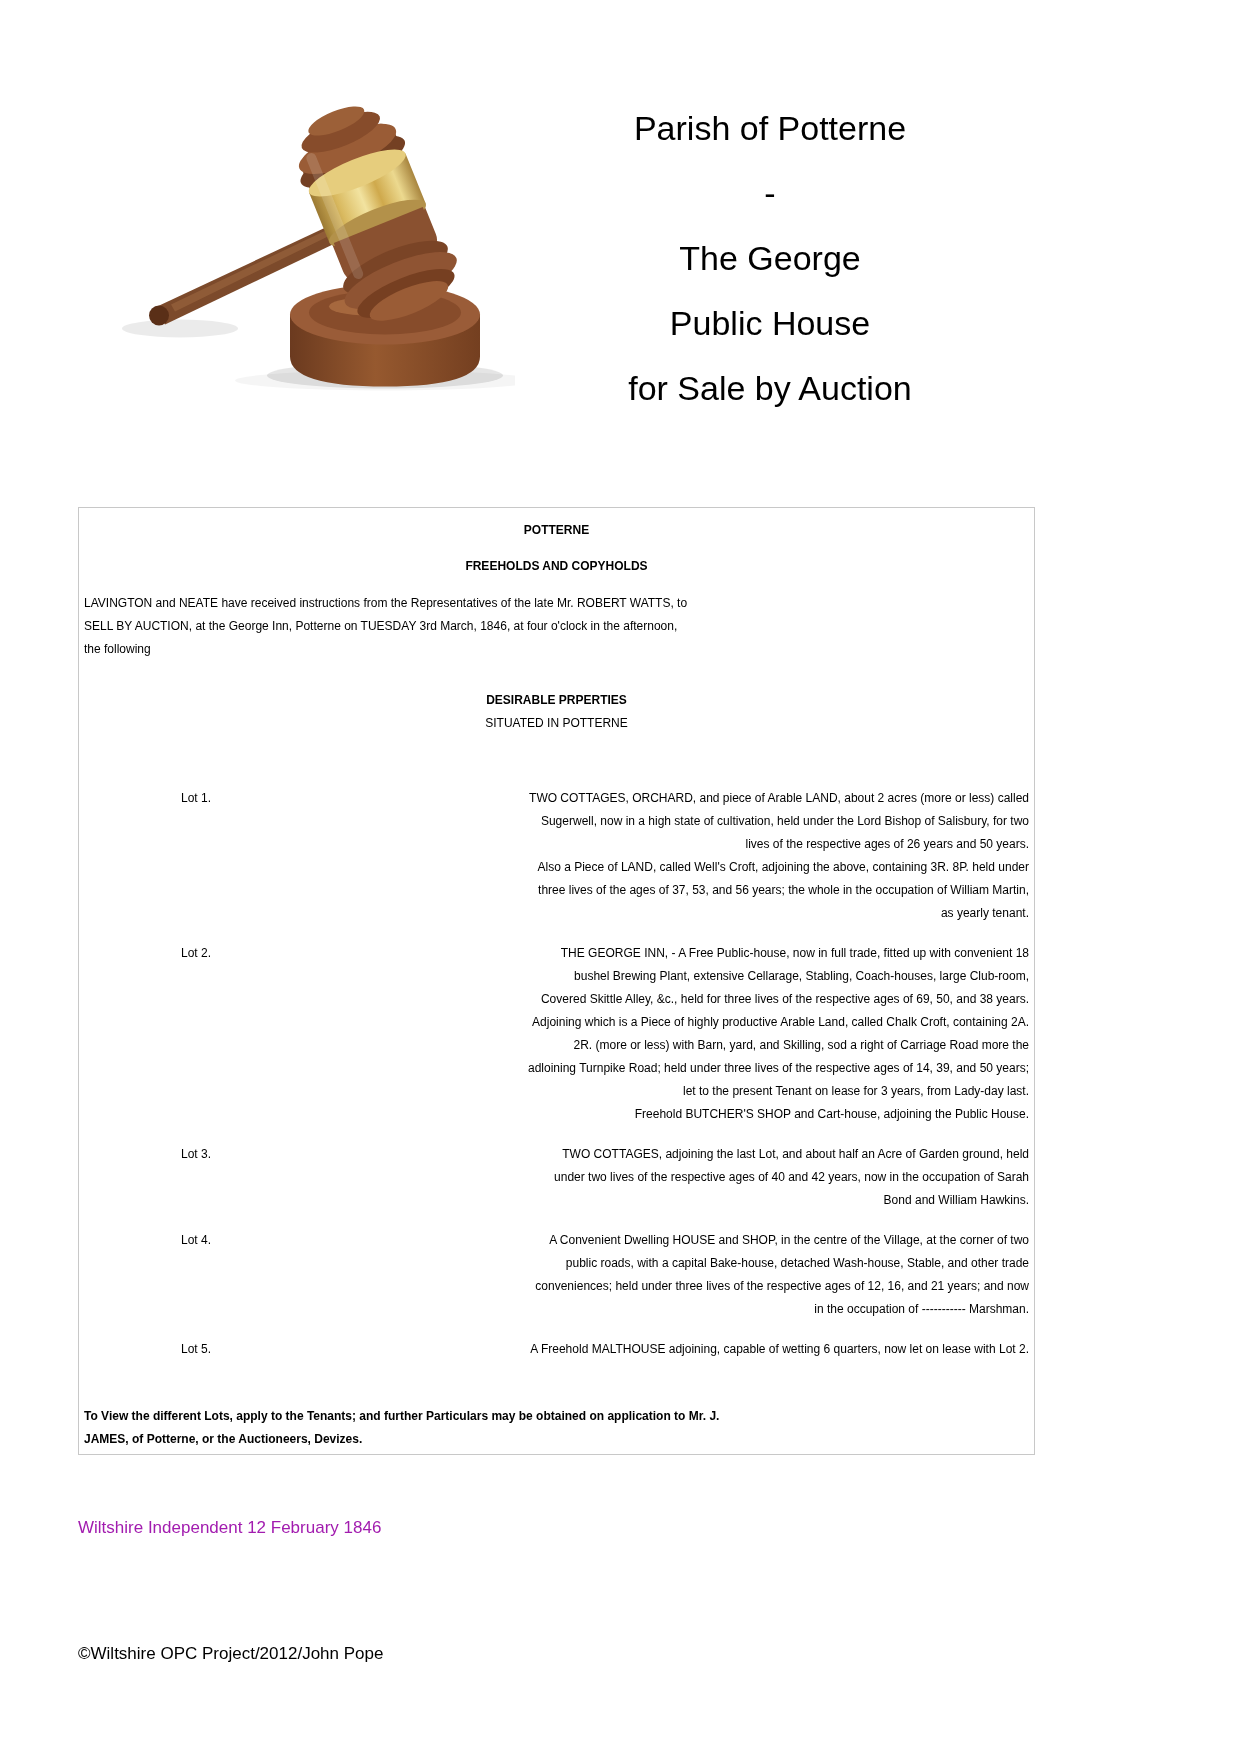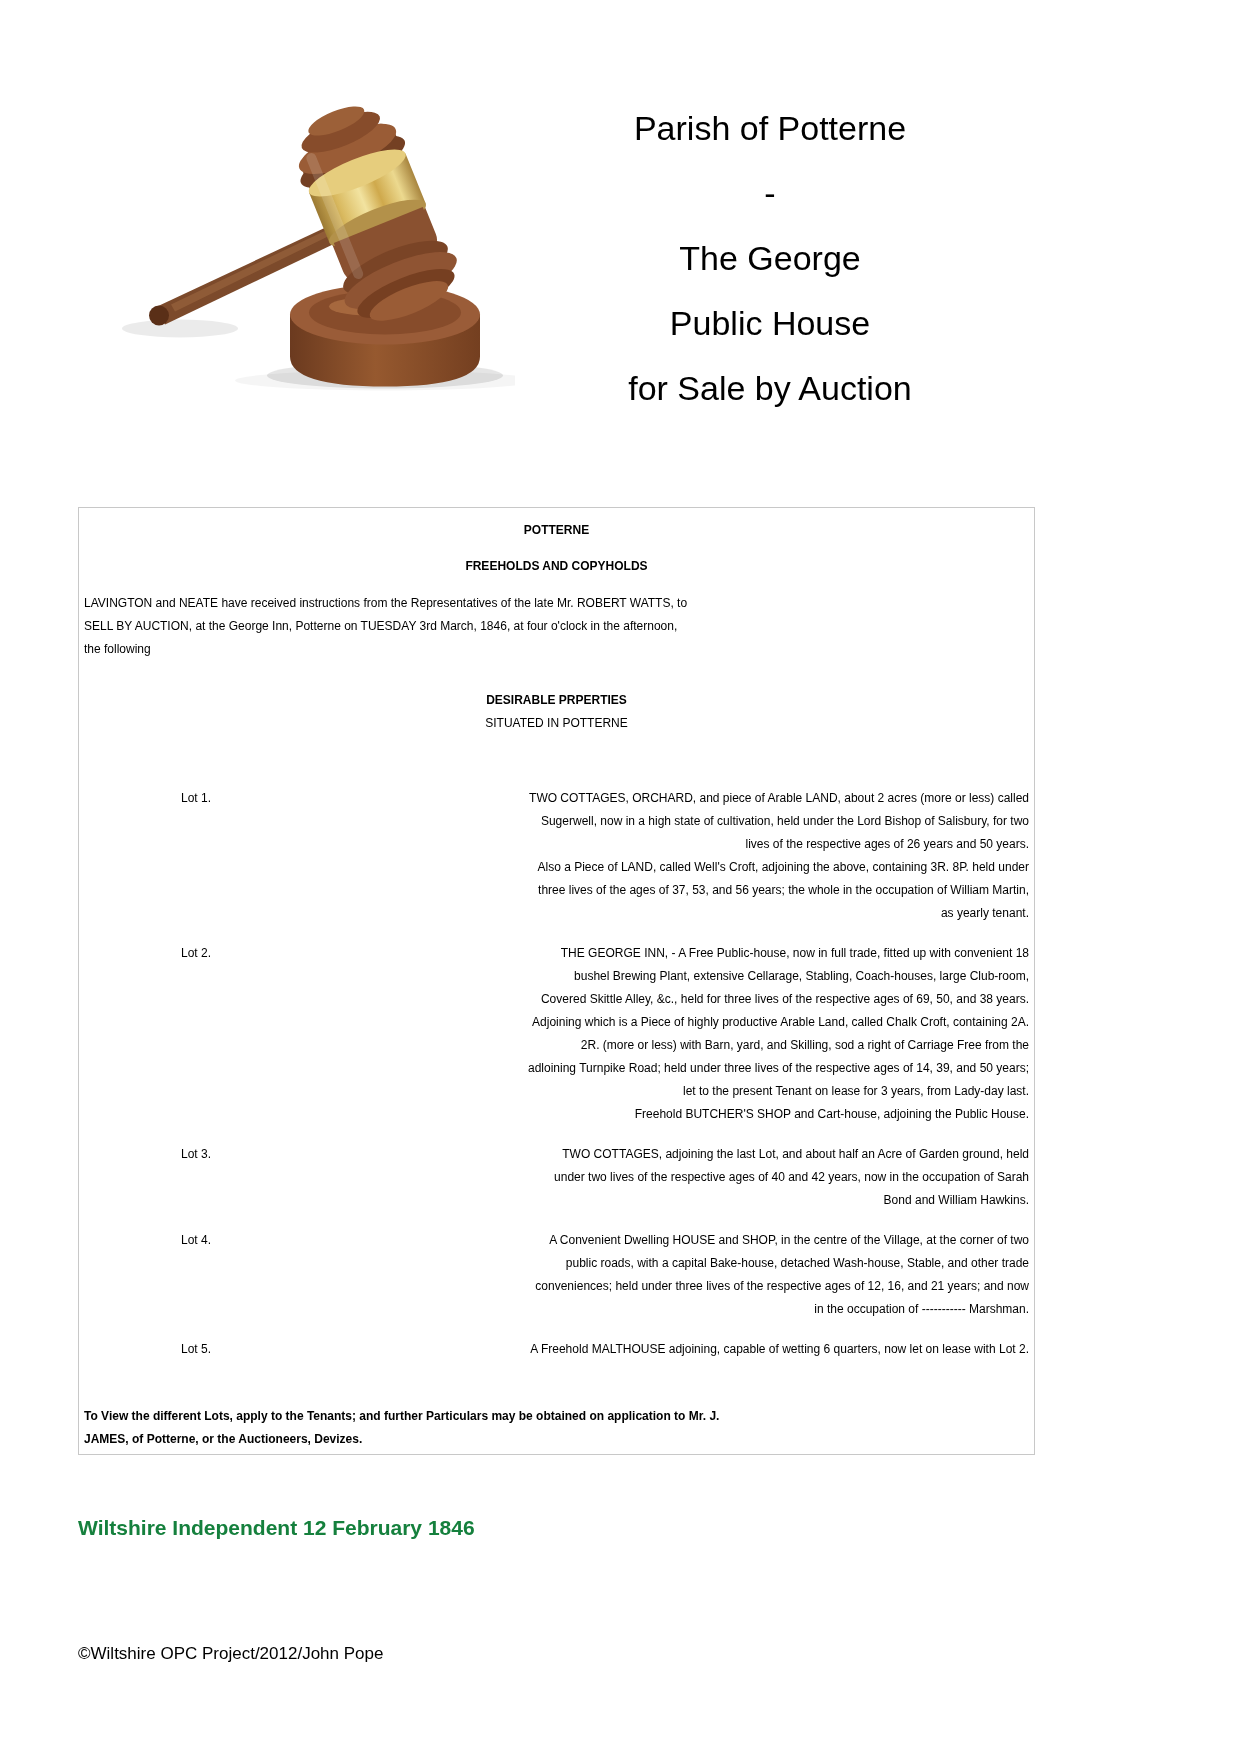--- a/index.html
+++ b/index.html
@@ -52,24 +52,24 @@
   .lots { margin-top: 52px; text-align: right; }
   .lot { display: flex; margin-bottom: 17px; }
   .lot-label { flex: none; width: 70px; margin-left: 57px; }
   .lot-lines { flex: 1; }
   .line { white-space: nowrap; }
   .notice-footer { margin-top: 44px; font-weight: bold; }
   .source-line {
     position: absolute;
     left: 78px;
     top: 1516px;
-    font-size: 21px;
+    font-size: 17px;
     line-height: 23px;
-    font-weight: bold;
-    color: #15803d;
+    font-weight: normal;
+    color: #a21caf;
   }
   .copyright {
     position: absolute;
     left: 78px;
     top: 1642px;
     font-size: 17px;
     line-height: 23px;
   }
 </style>
 </head>
@@ -166,21 +166,21 @@
         </div>
       </div>
 
       <div class="lot">
         <div class="lot-label">Lot 2.</div>
         <div class="lot-lines">
           <div class="line">THE GEORGE INN, - A Free Public-house, now in full trade, fitted up with convenient 18</div>
           <div class="line">bushel Brewing Plant, extensive Cellarage, Stabling, Coach-houses, large Club-room,</div>
           <div class="line">Covered Skittle Alley, &amp;c., held for three lives of the respective ages of 69, 50, and 38 years.</div>
           <div class="line">Adjoining which is a Piece of highly productive Arable Land, called Chalk Croft, containing 2A.</div>
-          <div class="line">2R. (more or less) with Barn, yard, and Skilling, sod a right of Carriage Free from the</div>
+          <div class="line">2R. (more or less) with Barn, yard, and Skilling, sod a right of Carriage Road more the</div>
           <div class="line">adloining Turnpike Road; held under three lives of the respective ages of 14, 39, and 50 years;</div>
           <div class="line">let to the present Tenant on lease for 3 years, from Lady-day last.</div>
           <div class="line">Freehold BUTCHER'S SHOP and Cart-house, adjoining the Public House.</div>
         </div>
       </div>
 
       <div class="lot">
         <div class="lot-label">Lot 3.</div>
         <div class="lot-lines">
           <div class="line">TWO COTTAGES, adjoining the last Lot, and about half an Acre of Garden ground, held</div>

